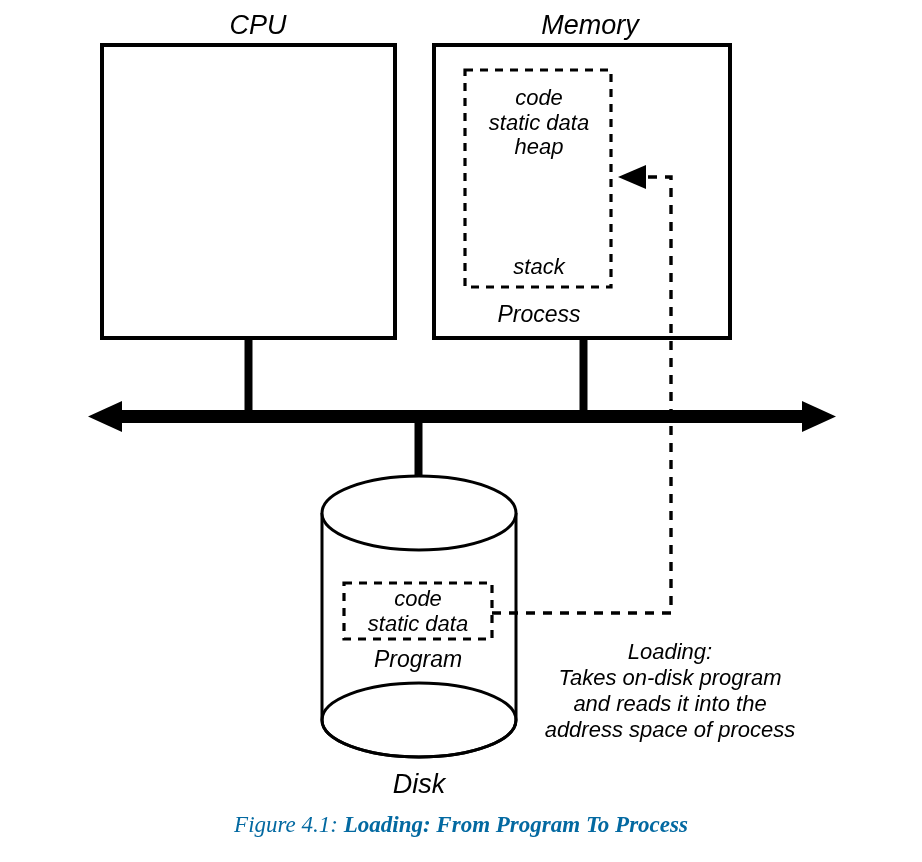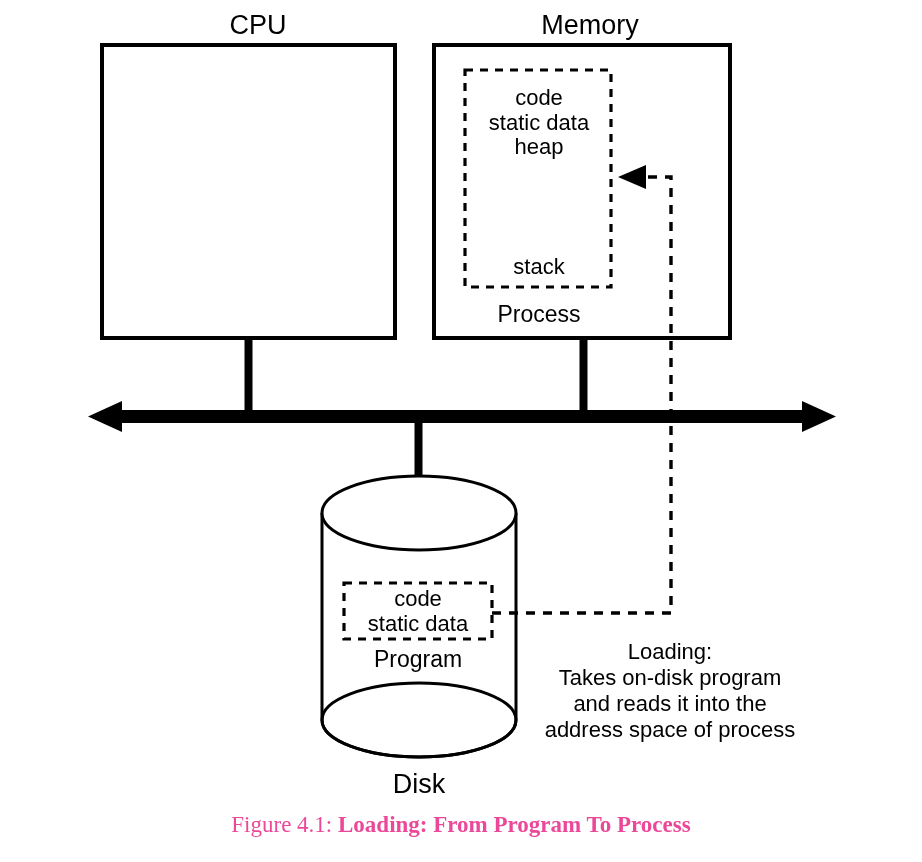--- a/index.html
+++ b/index.html
@@ -12,20 +12,21 @@
     width: 922px;
     height: 862px;
     font-family: "Liberation Sans", sans-serif;
     color: #000000;
     overflow: hidden;
   }
   #figure-root {
     position: relative;
     width: 906px;
     height: 862px;
+    font-style: italic;
   }
   #diagram-svg {
     position: absolute;
     left: 0;
     top: 0;
     width: 922px;
     height: 862px;
     display: block;
   }
   .svg-label {
@@ -39,21 +40,21 @@
   .lbl-inner   { font-size: 22px; }
   .lbl-caption { font-size: 22px; }
   .caption-bar {
     position: absolute;
     left: 0;
     top: 812px;
     width: 922px;
     text-align: center;
     font-family: "Liberation Serif", serif;
     font-size: 23px;
-    color: #ec4899;
+    color: #0369a1;
     white-space: nowrap;
   }
   .caption-bar .cap-bold { font-weight: bold; }
 </style>
 </head>
 <body>
 
 <div id="figure-root">
 
   <svg id="diagram-svg" viewBox="0 0 922 862">

